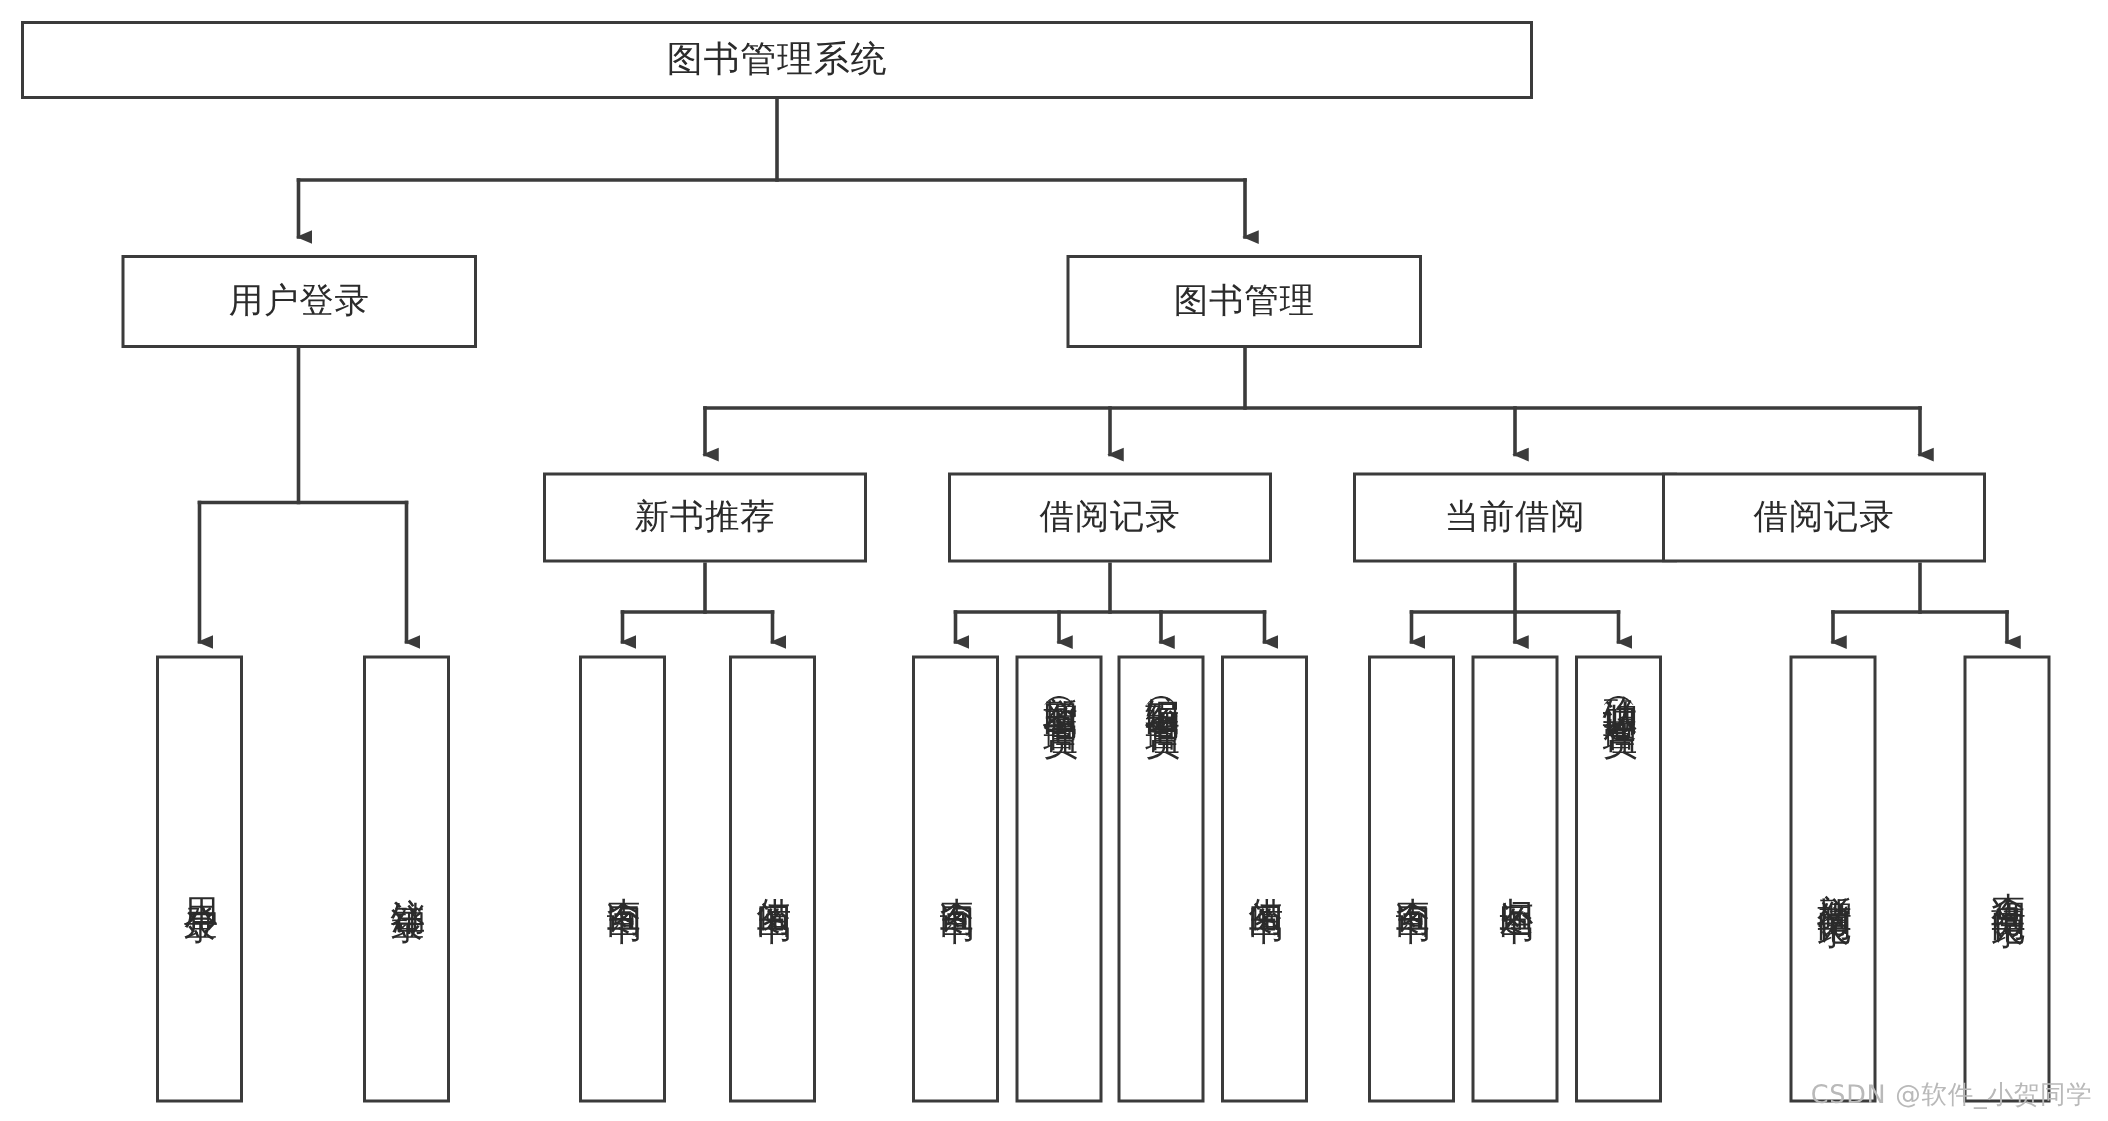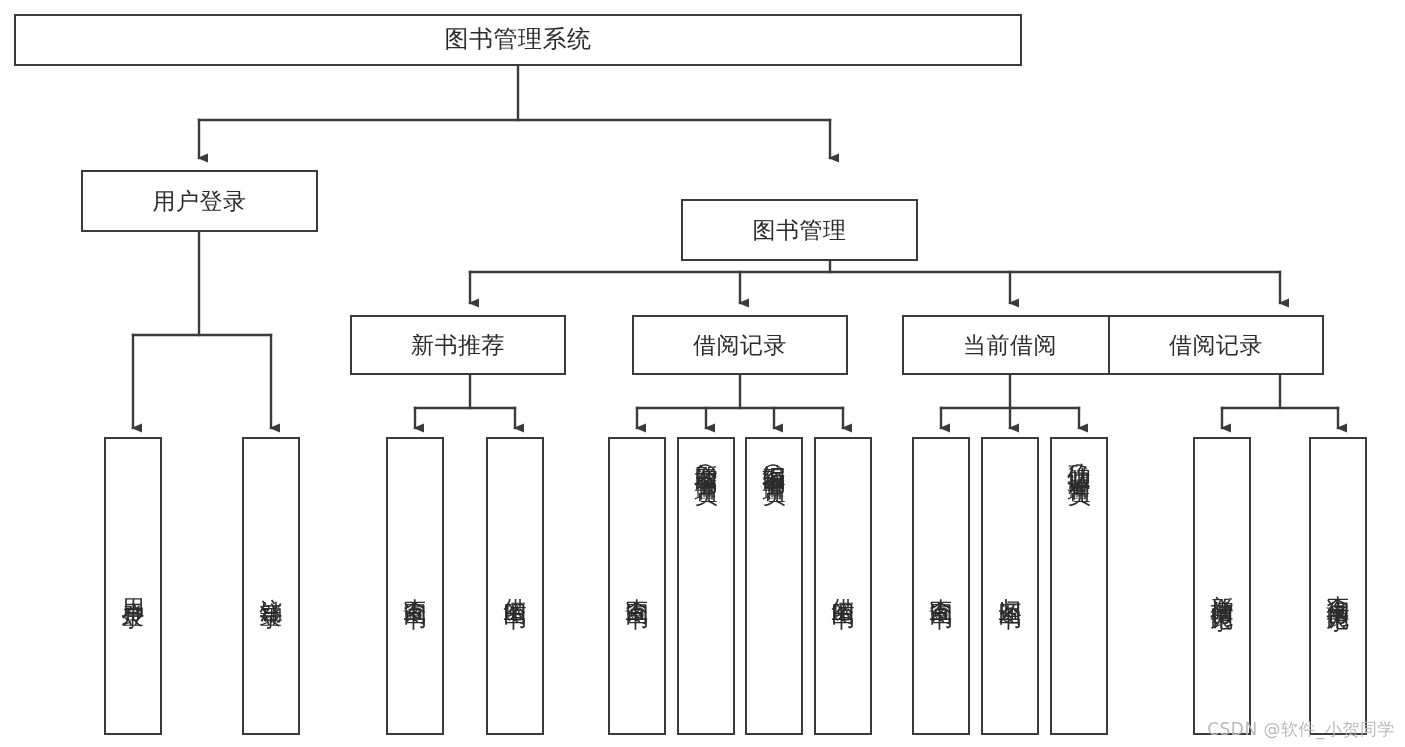--- a/index.html
+++ b/index.html
@@ -141,25 +141,25 @@
   </svg>
 
   <div class="node horiz root" style="left:14px; top:14px; width:1008px; height:52px;">
     <span class="label">图书管理系统</span>
   </div>
 
   <div class="node horiz" style="left:81px; top:170px; width:237px; height:62px;">
     <span class="label">用户登录</span>
   </div>
 
-  <div class="node horiz" style="left:681px; top:170px; width:237px; height:62px;margin-top:29px;">
+  <div class="node horiz" style="left:711px; top:170px; width:237px; height:62px;">
     <span class="label">图书管理</span>
   </div>
 
-  <div class="node horiz" style="left:350px; top:315px; width:216px; height:60px;">
+  <div class="node horiz" style="left:362px; top:315px; width:216px; height:60px;">
     <span class="label">新书推荐</span>
   </div>
 
   <div class="node horiz" style="left:632px; top:315px; width:216px; height:60px;">
     <span class="label">借阅记录</span>
   </div>
 
   <div class="node horiz" style="left:902px; top:315px; width:216px; height:60px;">
     <span class="label">当前借阅</span>
   </div>

